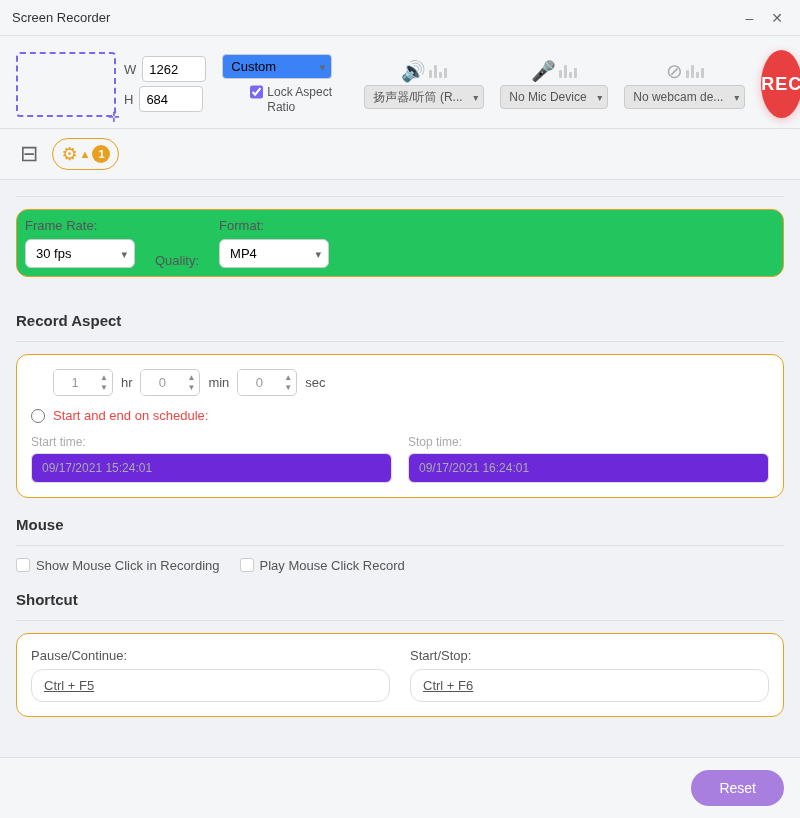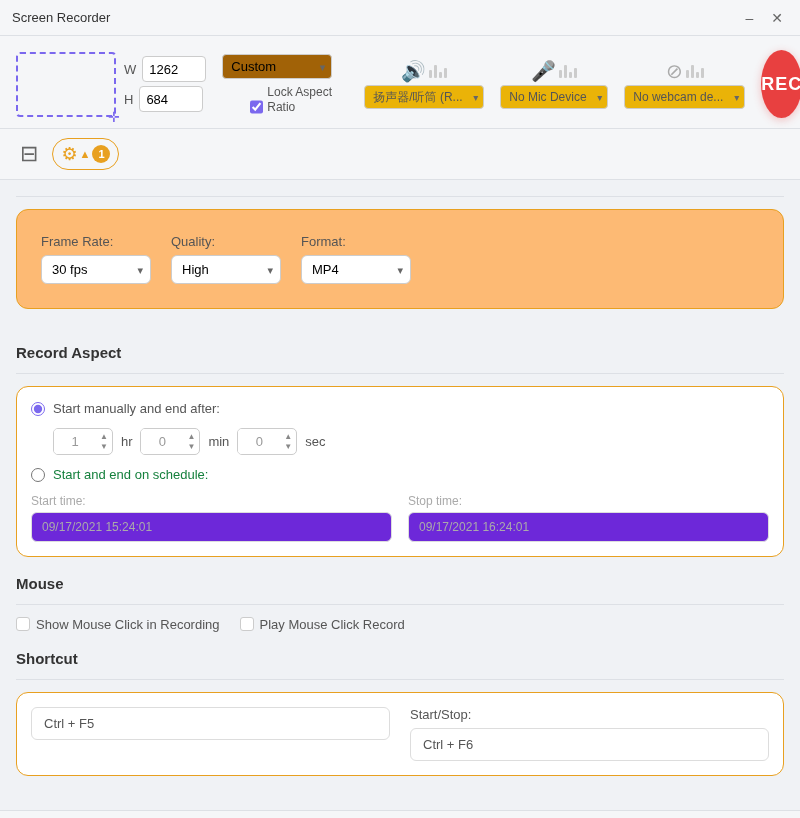--- a/index.html
+++ b/index.html
@@ -91,37 +91,37 @@
     .custom-select-wrap {
       position: relative;
     }
     .custom-select {
       appearance: none;
       -webkit-appearance: none;
       border: 1px solid #ccc;
       border-radius: 4px;
       padding: 4px 24px 4px 8px;
       font-size: 13px;
-      background: #a16207;
+      background: #3b82f6;
       cursor: pointer;
       min-width: 110px;
     }
     .custom-select-wrap::after {
       content: '▾';
       position: absolute;
       right: 7px;
       top: 50%;
       transform: translateY(-50%);
       font-size: 11px;
       color: #666;
       pointer-events: none;
     }
     .lock-aspect {
       display: flex;
-      align-items: flex-end;
+      align-items: flex-start;
       gap: 4px;
       font-size: 12px;
       color: #555;
       padding-left: 28px;
     }
     .lock-checkbox {
       accent-color: #7b68ee;
       width: 14px;
       height: 14px;
     }
@@ -155,21 +155,21 @@
       background: #ccc;
       border-radius: 1px;
     }
     .device-select {
       appearance: none;
       -webkit-appearance: none;
       border: 1px solid #ccc;
       border-radius: 4px;
       padding: 4px 20px 4px 8px;
       font-size: 12px;
-      background: #eab308;
+      background: #e5e5e5;
       cursor: pointer;
       color: #555;
       max-width: 130px;
     }
     .device-select-wrap {
       position: relative;
       display: inline-block;
     }
     .device-select-wrap::after {
       content: '▾';
@@ -252,22 +252,22 @@
       margin-bottom: 12px;
     }
     .section-divider {
       border: none;
       border-top: 1px solid #dde0e5;
       margin-bottom: 12px;
     }
     .orange-box {
       border: 1.5px solid #e8a020;
       border-radius: 12px;
-      padding: 24px;
-      background: #fdba74;
+      padding: 8px;
+      background: #22c55e;
       margin-bottom: 35px;
     }
     .general-fields {
       display: flex;
       gap: 20px;
       align-items: flex-end;
     }
     .field-group {
       display: flex;
       flex-direction: column;
@@ -429,26 +429,27 @@
       flex-direction: column;
       gap: 6px;
       flex: 1;
     }
     .shortcut-label {
       font-size: 13px;
       color: #555;
     }
     .shortcut-input {
       border: 1px solid #ddd;
-      border-radius: 6px;
+      border-radius: 12px;
       padding: 8px 12px;
       font-size: 13px;
       color: #555;
       background: #fff;
       width: 100%;
+      text-decoration: underline;
     }
     .bottom-bar {
       background: #f5f6f8;
       padding: 12px 16px;
       display: flex;
       justify-content: flex-end;
       border-top: 1px solid #dde0e5;
     }
     .reset-btn {
       background: #a87fdf;
@@ -584,28 +585,20 @@
               <option>15 fps</option>
               <option>20 fps</option>
               <option>24 fps</option>
               <option selected="">30 fps</option>
               <option>60 fps</option>
             </select>
           </div>
         </div>
         <div class="field-group">
           <span class="field-label">Quality:</span>
-          <div class="field-select-wrap">
-            <select class="field-select">
-              <option>Low</option>
-              <option>Medium</option>
-              <option selected="">High</option>
-              <option>Lossless</option>
-            </select>
-          </div>
         </div>
         <div class="field-group">
           <span class="field-label">Format:</span>
           <div class="field-select-wrap">
             <select class="field-select">
               <option selected="">MP4</option>
               <option>MOV</option>
               <option>AVI</option>
               <option>MKV</option>
               <option>GIF</option>
@@ -614,24 +607,20 @@
         </div>
       </div>
     </div>
   </div>
 
   <div class="mouse-section">
     <p class="section-title">Record Aspect</p>
     <hr class="section-divider">
     <div class="record-timer-box">
 
-      <div class="radio-row">
-        <input type="radio" class="radio-input" name="timer-mode" checked="" style="">
-        <span>Start manually and end after:</span>
-      </div>
 
       <div class="time-inputs-row">
         <div class="time-spinner-wrap">
           <input type="text" class="time-input" value="1" style="">
           <div class="spinner-btns">
             <button class="spinner-btn">▲</button>
             <button class="spinner-btn">▼</button>
           </div>
         </div>
         <span class="time-unit-label">hr</span>
@@ -648,21 +637,21 @@
           <div class="spinner-btns">
             <button class="spinner-btn">▲</button>
             <button class="spinner-btn">▼</button>
           </div>
         </div>
         <span class="time-unit-label">sec</span>
       </div>
 
       <div class="radio-row">
         <input type="radio" class="radio-input" name="timer-mode" style="">
-        <span style="color:#15803d;">Start and end on schedule:</span>
+        <span style="color:#ef4444;">Start and end on schedule:</span>
       </div>
 
       <div class="time-fields-row">
         <div class="time-field-group">
           <span class="time-field-label">Start time:</span>
           <input type="text" class="time-field-input" value="09/17/2021 15:24:01" style="">
         </div>
         <div class="time-field-group">
           <span class="time-field-label">Stop time:</span>
           <input type="text" class="time-field-input" value="09/17/2021 16:24:01" style="">
@@ -685,20 +674,21 @@
       </div>
     </div>
   </div>
 
   <div class="mouse-section">
     <p class="section-title">Shortcut</p>
     <hr class="section-divider">
     <div class="shortcut-box">
       <div class="shortcut-fields">
         <div class="shortcut-group">
+          <span class="shortcut-label">Pause/Continue:</span>
           <input type="text" class="shortcut-input" value="Ctrl + F5" style="">
         </div>
         <div class="shortcut-group">
           <span class="shortcut-label">Start/Stop:</span>
           <input type="text" class="shortcut-input" value="Ctrl + F6" style="">
         </div>
       </div>
     </div>
   </div>
 

